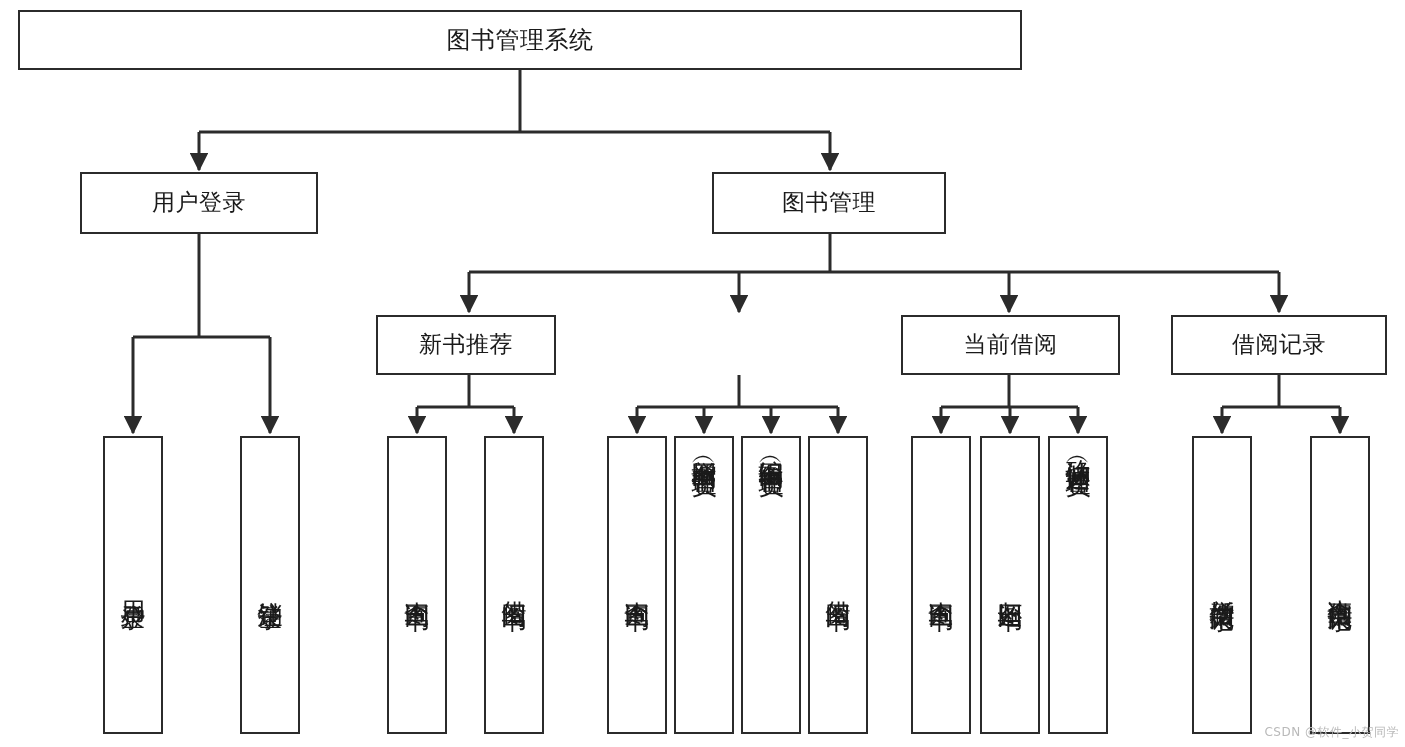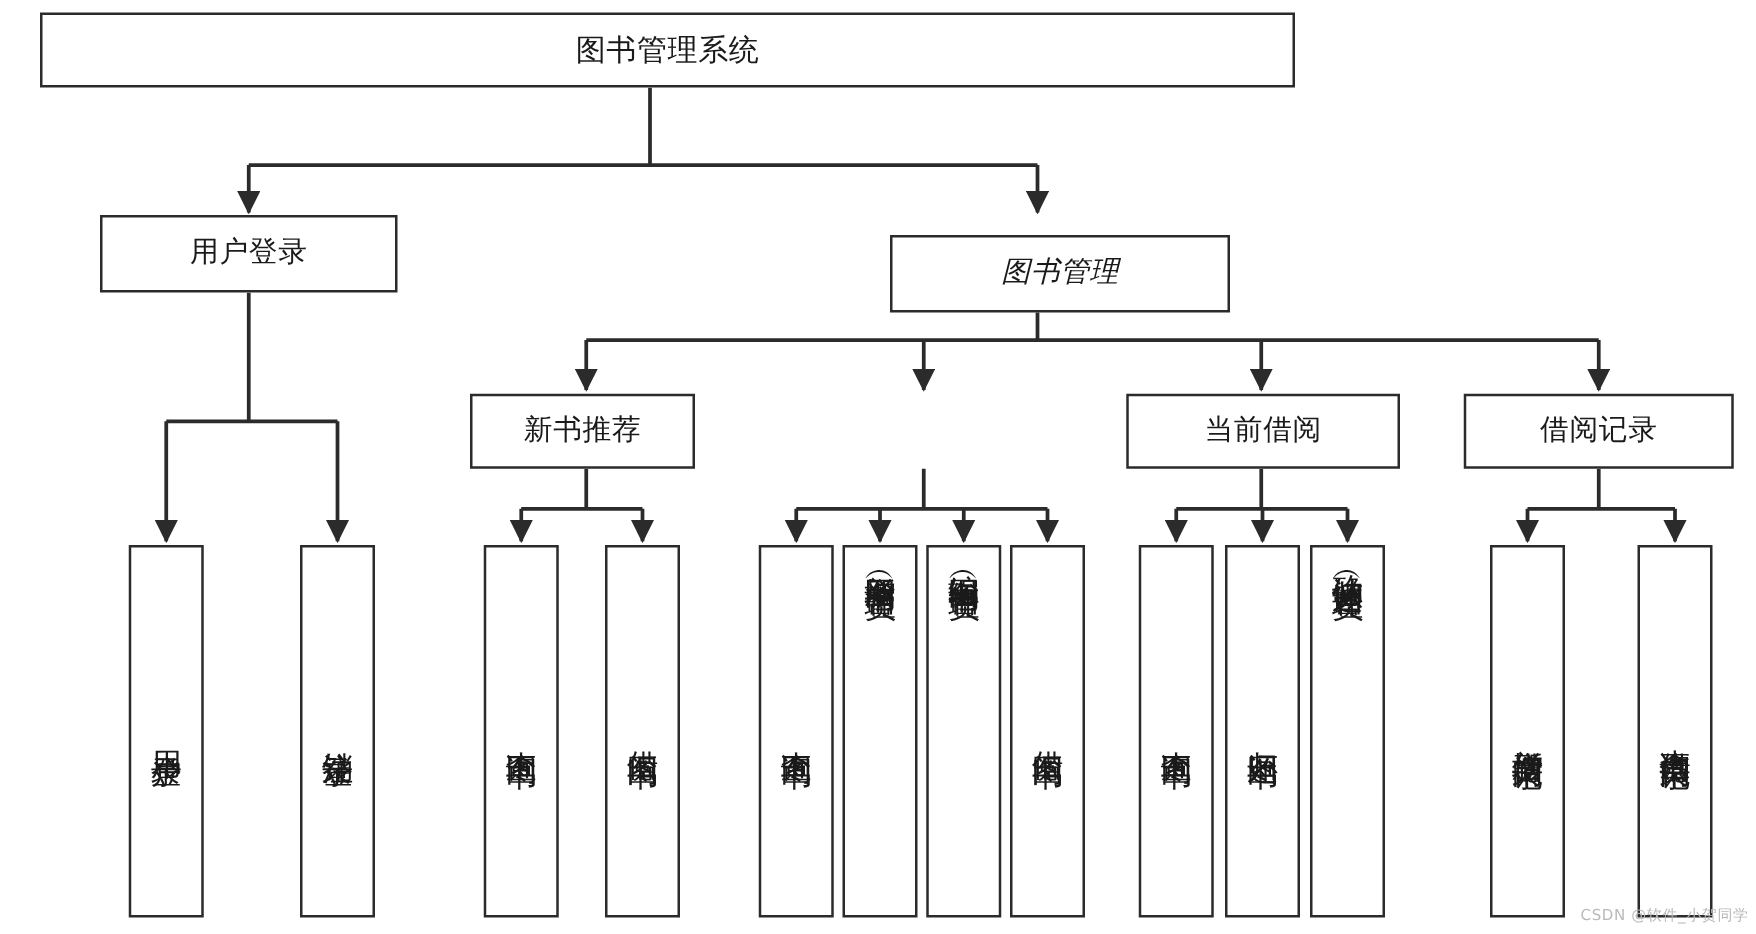--- a/index.html
+++ b/index.html
@@ -128,28 +128,28 @@
       <path d="M 1010 407 L 1010 433" marker-end="url(#arrow)"></path>
       <path d="M 1078 407 L 1078 433" marker-end="url(#arrow)"></path>
 
       <path d="M 1279 375 L 1279 407"></path>
       <path d="M 1222 407 L 1340 407"></path>
       <path d="M 1222 407 L 1222 433" marker-end="url(#arrow)"></path>
       <path d="M 1340 407 L 1340 433" marker-end="url(#arrow)"></path>
     </g>
   </svg>
 
-  <div class="node h root" style="left:18px; top:10px; width:1004px; height:60px;margin-left:14px;">
+  <div class="node h root" style="left:18px; top:10px; width:1004px; height:60px;">
     <span class="node-label">图书管理系统</span>
   </div>
 
   <div class="node h" style="left:80px; top:172px; width:238px; height:62px;">
     <span class="node-label">用户登录</span>
   </div>
-  <div class="node h" style="left:712px; top:188px; width:272px; height:62px;font-style:italic;">
+  <div class="node h" style="left:712px; top:172px; width:234px; height:62px;">
     <span class="node-label">图书管理</span>
   </div>
 
   <div class="node h" style="left:376px; top:315px; width:180px; height:60px;">
     <span class="node-label">新书推荐</span>
   </div>
   <div class="node h" style="left:901px; top:315px; width:219px; height:60px;">
     <span class="node-label">当前借阅</span>
   </div>
   <div class="node h" style="left:1171px; top:315px; width:216px; height:60px;">

